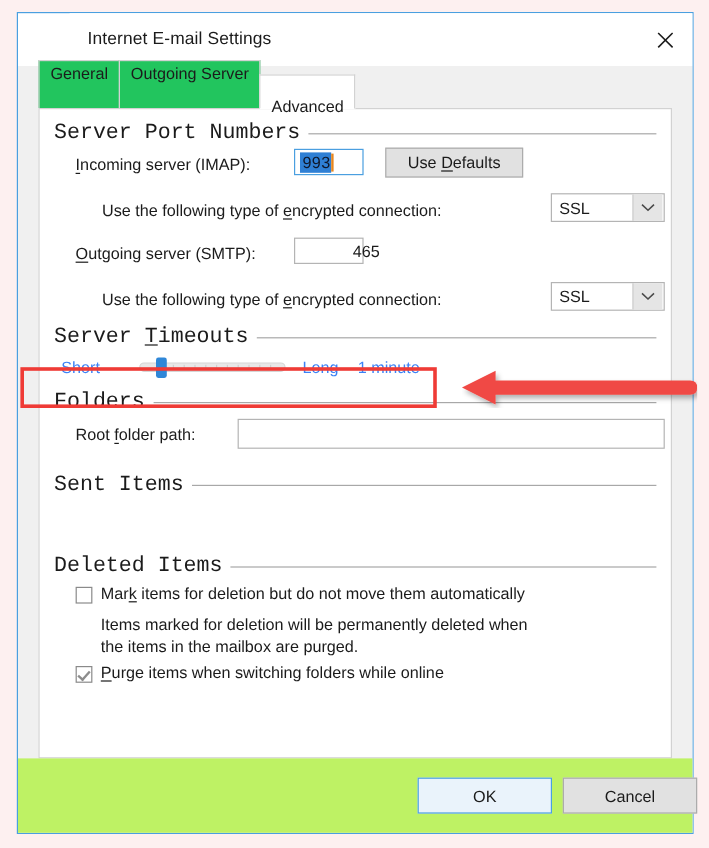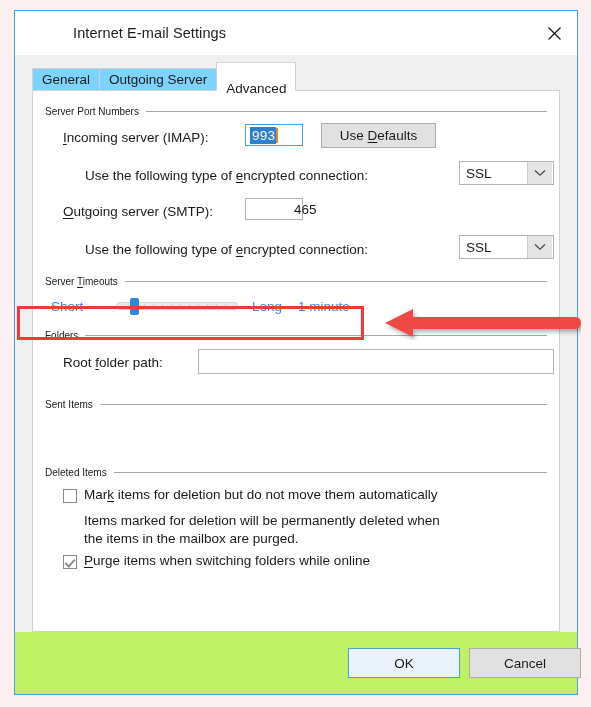--- a/index.html
+++ b/index.html
@@ -71,25 +71,25 @@
     position: relative;
     height: 29px;
     margin: 6px 0 0 17px;
     display: flex;
     align-items: flex-end;
     z-index: 3;
   }
   .tab {
     font-size: 13.5px;
     color: #1b1b1b;
-    background: #7dd3fc;
+    background: #22c55e;
     border: 1px solid #d2d2d2;
     border-bottom: none;
     padding: 3px 9px 4px 9px;
-    height: 22px;
+    height: 40px;
     box-sizing: border-box;
     line-height: 16px;
     margin-right: -1px;
     cursor: default;
     white-space: nowrap;
   }
   .tab.active {
     background: #ffffff;
     border: 1px solid #d2d2d2;
     border-bottom: 1px solid #ffffff;
@@ -115,24 +115,25 @@
     position: absolute;
     left: 12px;
     right: 12px;
   }
   .group-header {
     display: flex;
     align-items: center;
     height: 16px;
   }
   .group-title {
-    font-size: 10px;
+    font-size: 18px;
     color: #1b1b1b;
     white-space: nowrap;
     padding-right: 7px;
+    font-family: Liberation Mono, monospace;
   }
   .group-rule {
     flex: 1;
     height: 1px;
     background: #a8a8a8;
   }
 
   .u { text-decoration: underline; text-underline-offset: 1.5px; }
 
   .fieldrow {
@@ -152,21 +153,21 @@
     color: #1b1b1b;
     display: flex;
     align-items: center;
     padding: 0 4px;
   }
   .textbox.focused {
     border: 1px solid #4a9fe0;
   }
   .sel-text {
     background: #2f7fd4;
-    color: #fef9c3;
+    color: #0f172a;
     padding: 1px 1px 1px 2px;
     font-size: 13.5px;
     letter-spacing: 0.3px;
   }
   .caret {
     width: 2px;
     height: 15px;
     background: #e8871e;
     display: inline-block;
   }

